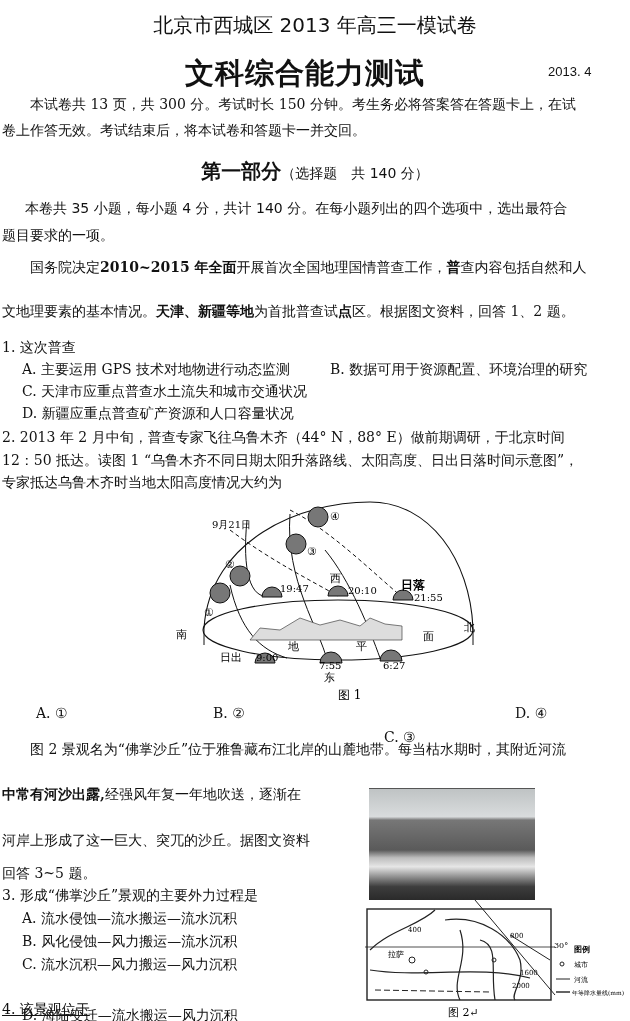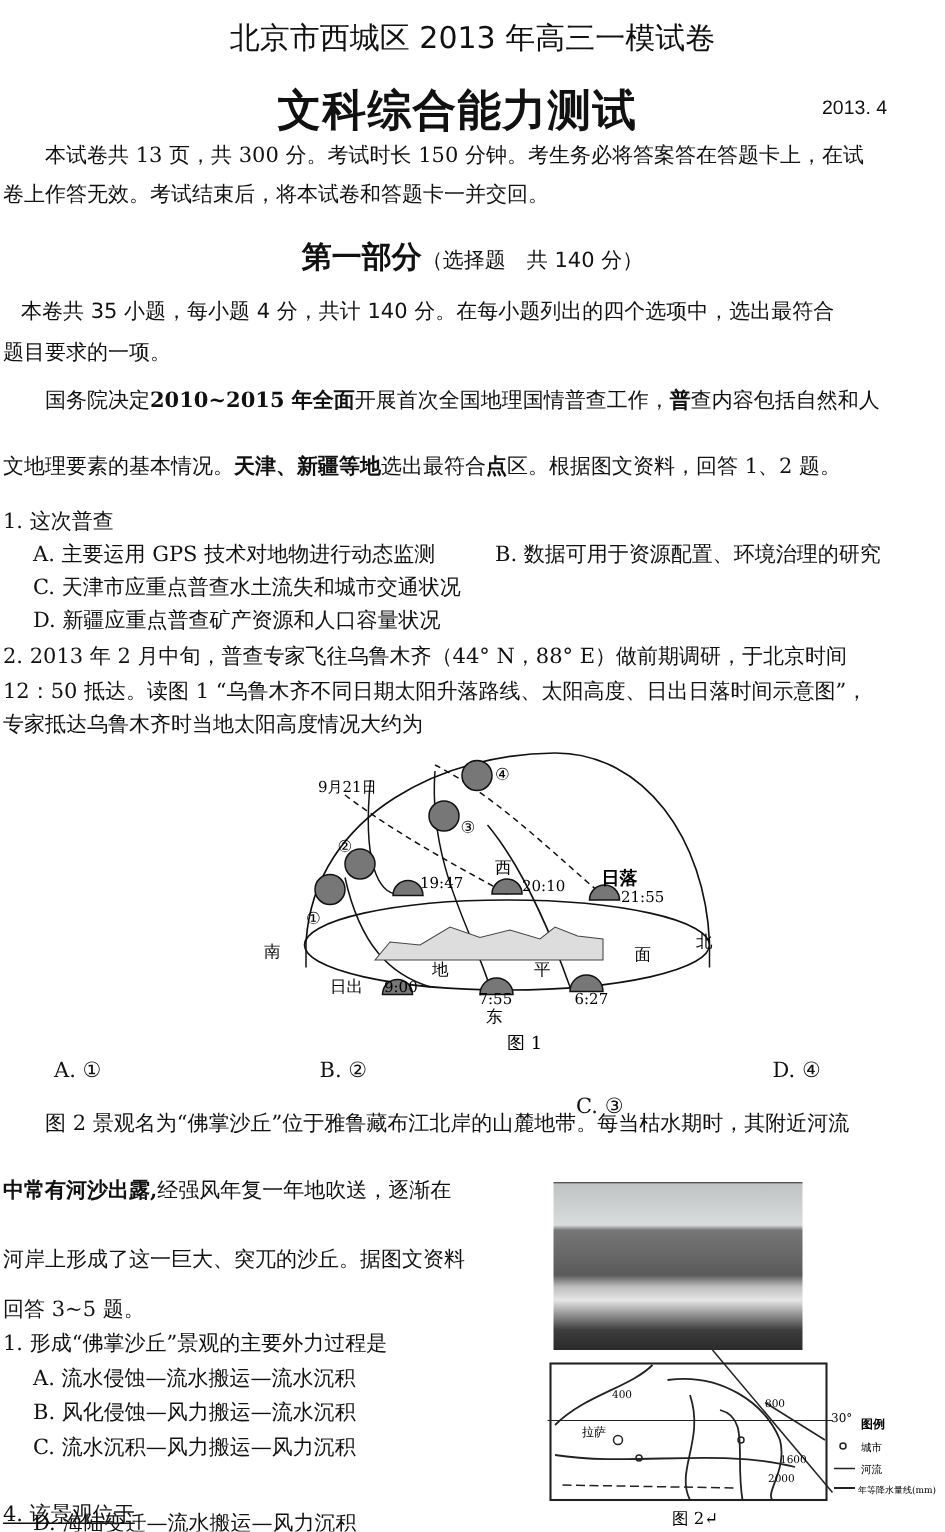--- a/index.html
+++ b/index.html
@@ -26,28 +26,28 @@
 <div class="abs title2">文科综合能力测试</div>
 <div class="abs date">2013. 4</div>
 
 <div class="abs p" style="left:30px;top:93px;">本试卷共 13 页，共 300 分。考试时长 150 分钟。考生务必将答案答在答题卡上，在试</div>
 <div class="abs p" style="left:2px;top:119px;">卷上作答无效。考试结束后，将本试卷和答题卡一并交回。</div>
 
 <div class="abs sec">
   <span class="big">第一部分</span><span class="small">（选择题　共 140 分）</span>
 </div>
 
-<div class="abs p sans" style="left:14px;top:197px;text-align:center;">本卷共 35 小题，每小题 4 分，共计 140 分。在每小题列出的四个选项中，选出最符合</div>
+<div class="abs p sans" style="left:25px;top:197px;text-align:center;">本卷共 35 小题，每小题 4 分，共计 140 分。在每小题列出的四个选项中，选出最符合</div>
 <div class="abs p sans" style="left:2px;top:224px;">题目要求的一项。</div>
 
 <div class="abs p" style="left:30px;top:256px;">
   <span>国务院决定</span><span class="b">2010~2015 年全面</span><span>开展首次全国地理国情普查工作，</span><span class="b">普</span><span>查内容包括自然和人</span>
 </div>
 <div class="abs p" style="left:2px;top:300px;">
-  <span>文地理要素的基本情况。</span><span class="b">天津、新疆等地</span><span>选出最符合</span><span class="b">点</span><span>区。根据图文资料，回答 1、2 题。</span>
+  <span>文地理要素的基本情况。</span><span class="b">天津、新疆等地</span><span>为首批普查试</span><span class="b">点</span><span>区。根据图文资料，回答 1、2 题。</span>
 </div>
 
 <div class="abs opt" style="left:2px;top:339px;">1. 这次普查</div>
 <div class="abs opt" style="left:22px;top:361px;">A. 主要运用 GPS 技术对地物进行动态监测</div>
 <div class="abs opt" style="left:330px;top:361px;">B. 数据可用于资源配置、环境治理的研究</div>
 <div class="abs opt" style="left:22px;top:383px;">C. 天津市应重点普查水土流失和城市交通状况</div>
 <div class="abs opt" style="left:22px;top:405px;">D. 新疆应重点普查矿产资源和人口容量状况</div>
 
 <div class="abs opt" style="left:2px;top:429px;">2. 2013 年 2 月中旬，普查专家飞往乌鲁木齐（44° N，88° E）做前期调研，于北京时间</div>
 <div class="abs opt" style="left:2px;top:452px;">12：50 抵达。读图 1 “乌鲁木齐不同日期太阳升落路线、太阳高度、日出日落时间示意图”，</div>
@@ -110,21 +110,21 @@
 <div class="abs opt" style="left:384px;top:705px;margin-top:24px;">C. ③</div>
 <div class="abs opt" style="left:515px;top:705px;">D. ④</div>
 
 <div class="abs p" style="left:30px;top:738px;">图 2 景观名为“佛掌沙丘”位于雅鲁藏布江北岸的山麓地带。每当枯水期时，其附近河流</div>
 <div class="abs p" style="left:2px;top:783px;">
   <span class="b">中常有河沙出露,</span><span>经强风年复一年地吹送，逐渐在</span>
 </div>
 <div class="abs p" style="left:2px;top:829px;">河岸上形成了这一巨大、突兀的沙丘。据图文资料</div>
 <div class="abs p" style="left:2px;top:862px;">回答 3~5 题。</div>
 
-<div class="abs opt" style="left:2px;top:887px;">1. 形成“佛掌沙丘”景观的主要外力过程是</div>
+<div class="abs opt" style="left:2px;top:887px;">3. 形成“佛掌沙丘”景观的主要外力过程是</div>
 <div class="abs opt" style="left:22px;top:910px;">A.  流水侵蚀—流水搬运—流水沉积</div>
 <div class="abs opt" style="left:22px;top:933px;">B.  风化侵蚀—风力搬运—流水沉积</div>
 <div class="abs opt" style="left:22px;top:956px;">C.  流水沉积—风力搬运—风力沉积</div>
 <div class="abs opt" style="left:22px;top:979px;margin-top:28px;">D.  海陆变迁—流水搬运—风力沉积</div>
 <div class="abs opt" style="left:2px;top:1001px;text-decoration:underline;">4.  该景观位于</div>
 
 <div class="photo"></div>
 
 <div class="fig" style="left:360px;top:900px;width:270px;height:121px;">
   <svg width="270" height="121" viewBox="0 0 270 121">

